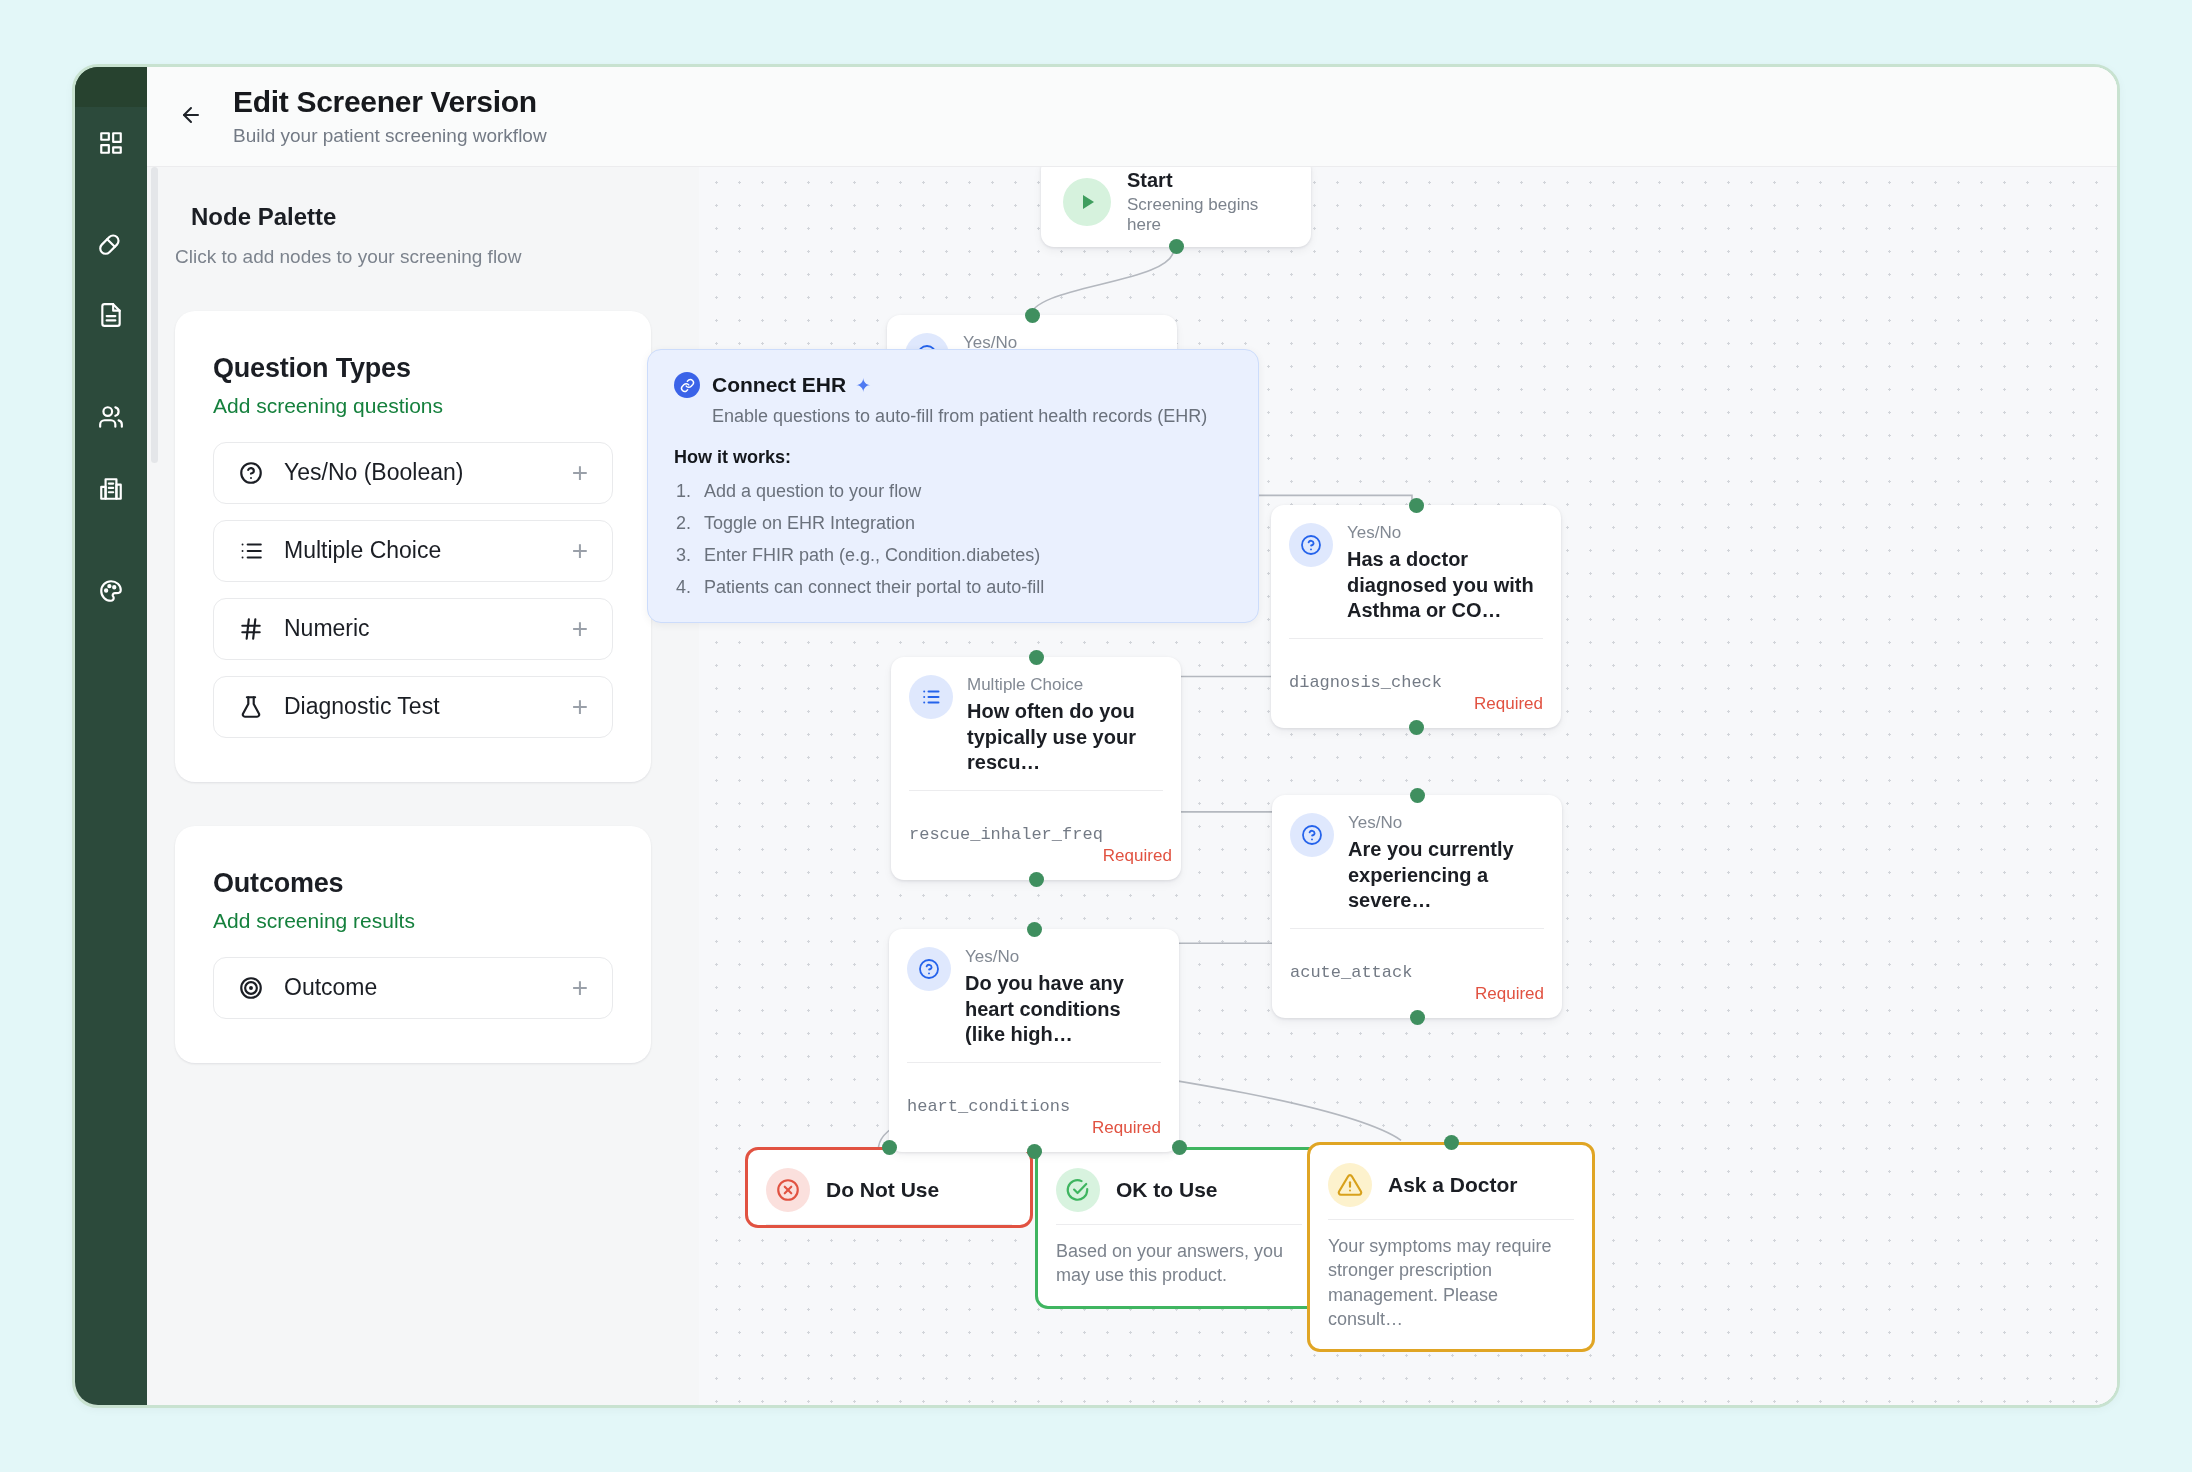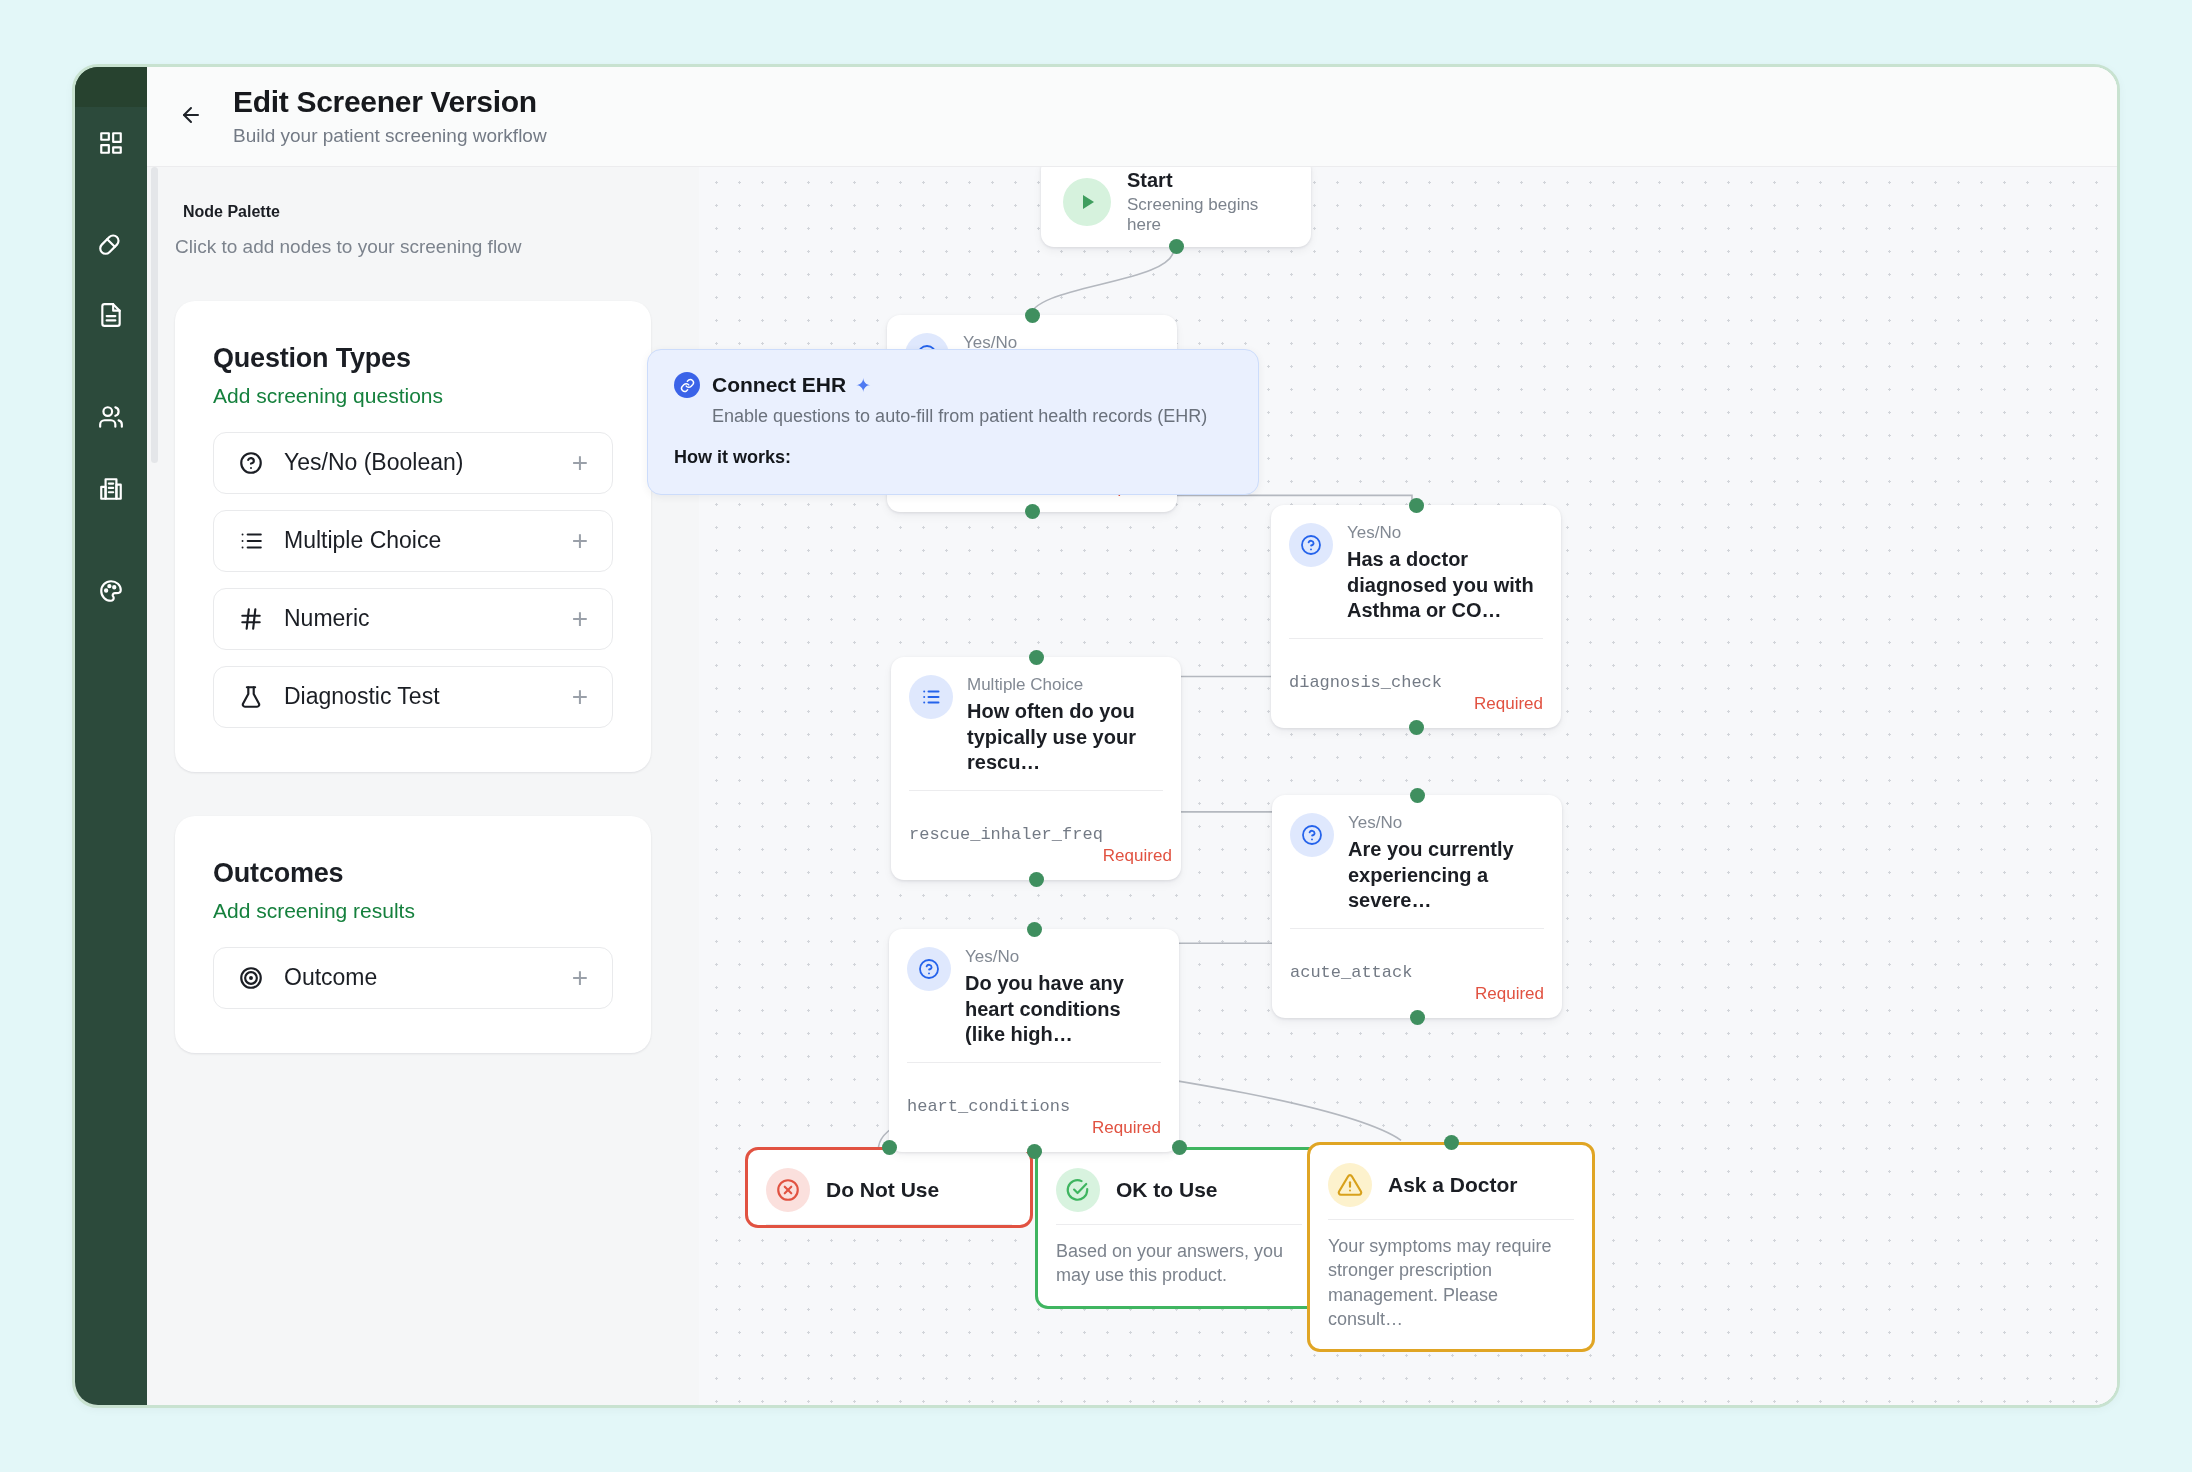--- a/index.html
+++ b/index.html
@@ -112,24 +112,24 @@
   
   #node-palette {
     width: 552px;
     flex: 0 0 552px;
     background: #f5f6f7;
     padding: 36px 48px 0 28px;
     position: relative;
     overflow: hidden;
   }
   #palette-title {
-    font-size: 16px;
+    font-size: 24px;
     font-weight: bold;
     color: #1b1e24;
-    margin-left: 8px;
+    margin-left: 16px;
   }
   #palette-hint {
     font-size: 19px;
     color: #7c838d;
     line-height: 1.45;
     margin-top: 12px;
     max-width: 420px;
   }
   .palette-card {
     background: #ffffff;
@@ -735,17 +735,23 @@
             <svg viewBox="0 0 24 24" fill="none" stroke="currentColor" stroke-width="2.4" stroke-linecap="round" stroke-linejoin="round">
               <path d="M10 13a5 5 0 0 0 7.5.5l3-3A5 5 0 0 0 13.5 3.5l-1.7 1.7"></path>
               <path d="M14 11a5 5 0 0 0-7.5-.5l-3 3A5 5 0 0 0 10.5 20.5l1.7-1.7"></path>
             </svg>
           </span>
           <span class="ehr-title">Connect EHR</span>
           <span class="ehr-spark">✦</span>
         </div>
         <div class="ehr-desc">Enable questions to auto-fill from patient health records (EHR)</div>
         <div class="ehr-how">How it works:</div>
+        <ol class="ehr-steps">
+          <li>Add a question to your flow</li>
+          <li>Toggle on EHR Integration</li>
+          <li>Enter FHIR path (e.g., Condition.diabetes)</li>
+          <li>Patients can connect their portal to auto-fill</li>
+        </ol>
       </div>
 
     </div>
   </div>
 </div>
 
 </body></html>

